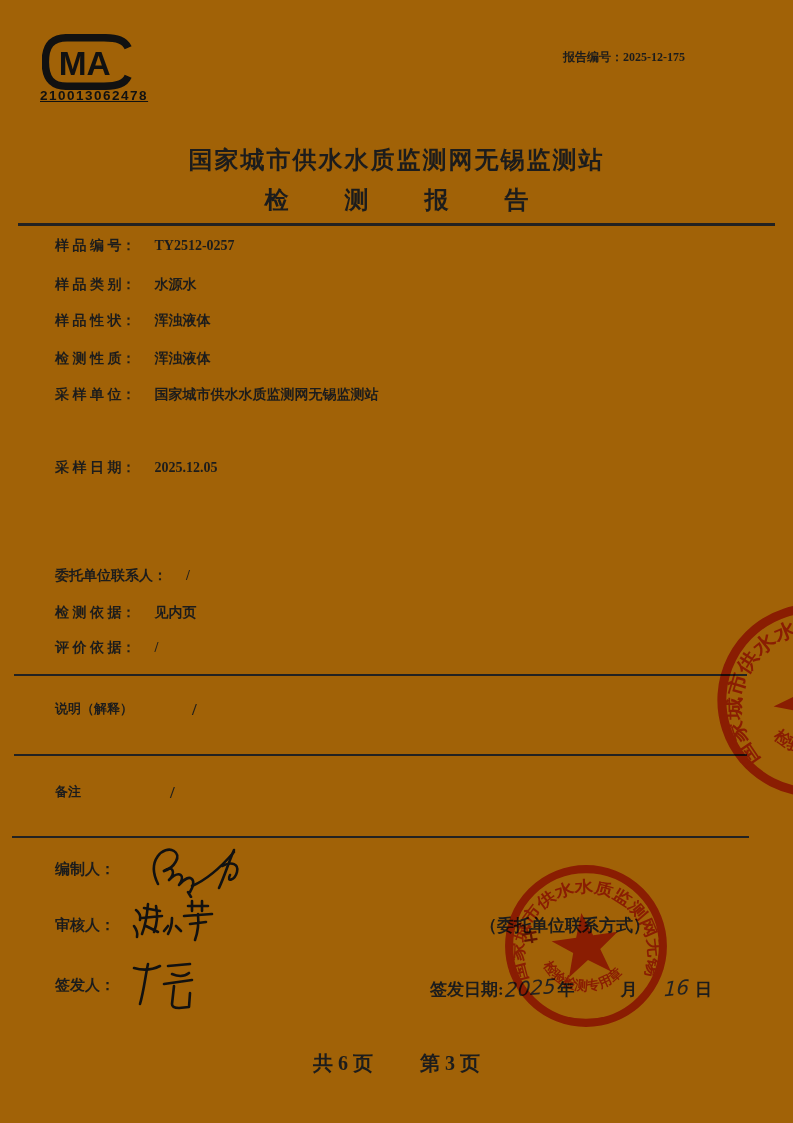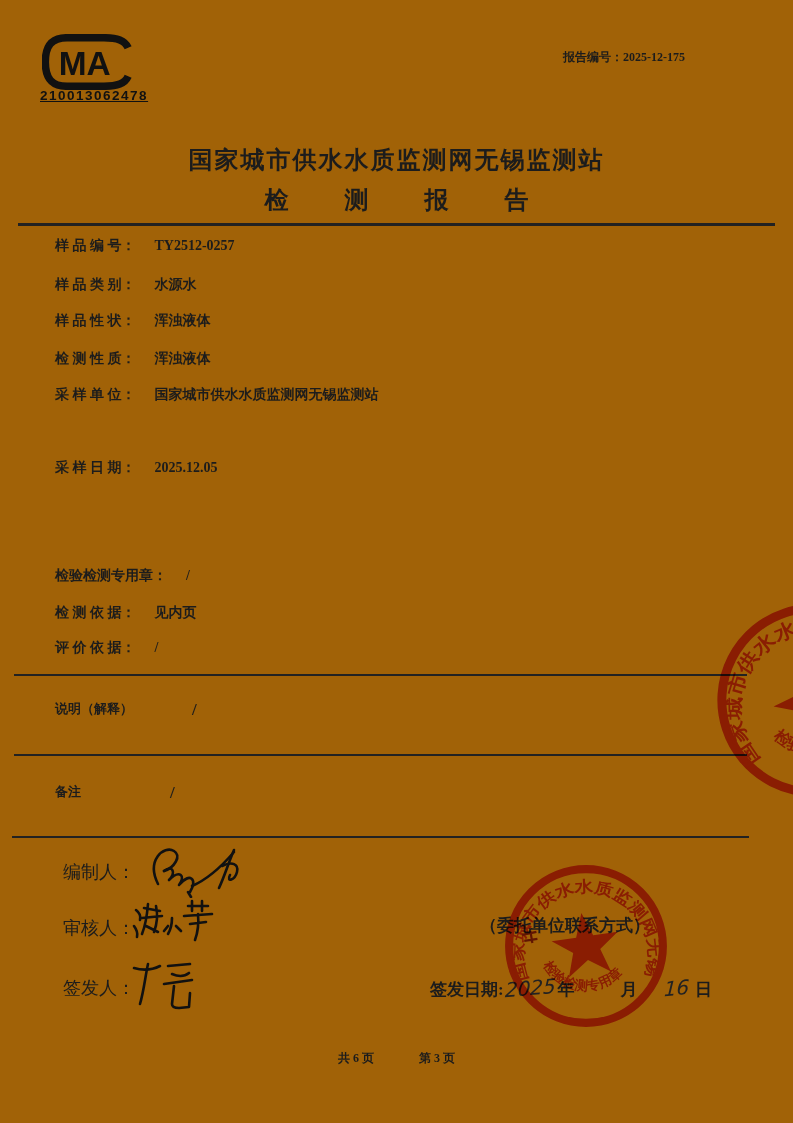--- a/index.html
+++ b/index.html
@@ -31,39 +31,39 @@
   .rule-c { left:12px; width:737px; top:836px; }
 
   
   .row { position:absolute; left:55px; right:29px; font-size:14px; font-weight:bold; }
   .row .val { margin-left:19px; }
 
   .sec-label { font-size:13px; font-weight:bold; }
   .sec-val { font-size:17px; font-weight:bold; }
 
   
-  .sig-label { font-size:18px; font-weight:normal;margin-left:8px; }
+  .sig-label { font-size:15px; font-weight:bold; }
   .sig-svg { position:absolute; }
   .sig-svg path { fill:none; stroke:#111; stroke-width:2.6; stroke-linecap:round; stroke-linejoin:round; }
 
   .stamp-caption { left:480px; top:914px; font-size:17px; font-weight:bold; }
   .issue-date { left:430px; top:976px; font-size:17px; font-weight:bold; }
   .hw { display:inline-block; font-family:"DejaVu Sans",sans-serif; font-weight:400;
         font-style:italic; font-size:20px; transform:rotate(-5deg) skewX(-8deg); color:#222; }
   .hw-year { margin:0 2px 0 1px; }
   .hw-day { margin:0 6px 0 26px; }
   .unit-gap { margin-left:10px; }
 
   
   .stamp { position:absolute; mix-blend-mode:multiply; opacity:0.9; }
   .stamp-main { left:500px; top:860px; }
   .stamp-right { left:712px; top:598px; transform:rotate(-18deg); }
 
   
-  .footer { left:0; right:0; top:1050px; text-align:center; font-size:12px; font-weight:bold; }
+  .footer { left:0; right:0; top:1050px; text-align:center; font-size:20px; font-weight:bold; }
   .footer .pg { margin:0 21px; }
 </style>
 </head>
 <body>
 
 <div class="page">
 
   <div class="abs cma-box">
     <svg width="92" height="56" viewBox="0 0 110 66">
       <path d="M103 16 C99 7, 90 4, 74 4 L30 4 C11 4, 4 14, 4 33 C4 52, 11 62, 30 62 L74 62 C90 62, 99 59, 103 50" fill="none" stroke="#111" stroke-width="9" stroke-linecap="butt"></path>
@@ -86,21 +86,21 @@
     <span class="lbl">样 品 类 别：</span><span class="val">水源水</span></div>
   <div class="row" style="top:312px">
     <span class="lbl">样 品 性 状：</span><span class="val">浑浊液体</span></div>
   <div class="row" style="top:350px">
     <span class="lbl">检 测 性 质：</span><span class="val">浑浊液体</span></div>
   <div class="row" style="top:386px">
     <span class="lbl">采 样 单 位：</span><span class="val">国家城市供水水质监测网无锡监测站</span></div>
   <div class="row" style="top:459px">
     <span class="lbl">采 样 日 期：</span><span class="val">2025.12.05</span></div>
   <div class="row" style="top:567px">
-    <span class="lbl">检验检测专用章：</span><span class="val">/</span></div>
+    <span class="lbl">委托单位联系人：</span><span class="val">/</span></div>
   <div class="row" style="top:604px">
     <span class="lbl">检 测 依 据：</span><span class="val">见内页</span></div>
   <div class="row" style="top:639px">
     <span class="lbl">评 价 依 据：</span><span class="val">/</span></div>
 
   <div class="rule rule-a"></div>
   <div class="abs sec-label" style="left:55px; top:700px">说明（解释）</div>
   <div class="abs sec-val" style="left:192px; top:700px">/</div>
   <div class="rule rule-b"></div>
   <div class="abs sec-label" style="left:55px; top:783px">备注</div>

